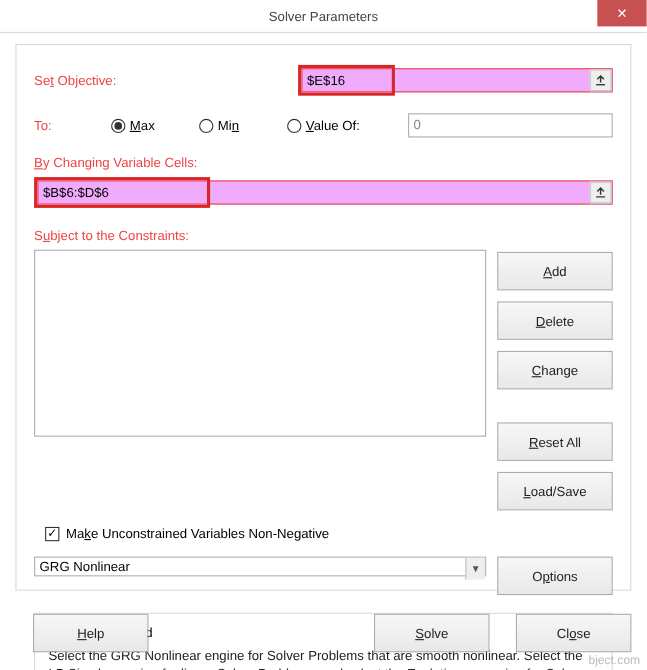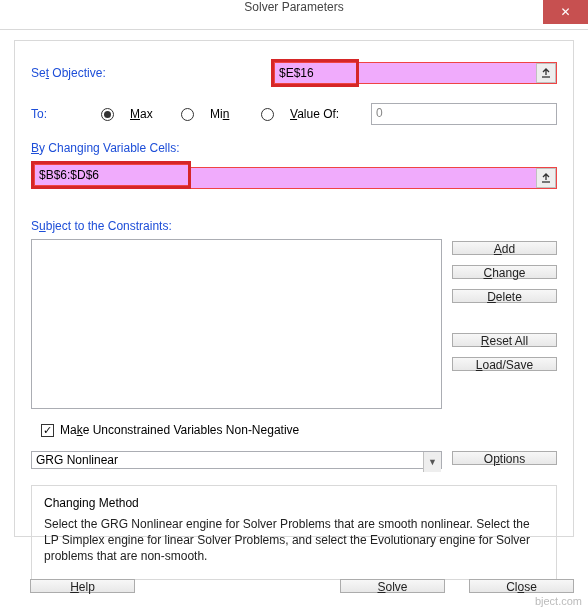--- a/index.html
+++ b/index.html
@@ -1,36 +1,36 @@
 <!DOCTYPE html>
 <html><head>
 <meta charset="utf-8">
 <style>
 * { box-sizing: border-box; font-family: "Segoe UI", Tahoma, sans-serif; font-size: 12px; }
 body { margin: 0; background: #fff; width: 588px; height: 609px; position: relative; }
-.titlebar { height: 30px; background: #fff; border-bottom: 1px solid #d9d9d9; display: flex; align-items: flex-start; justify-content: center; position: relative; }
+.titlebar { height: 30px; background: #fff; border-bottom: 1px solid #d9d9d9; display: flex; align-items: center; justify-content: center; position: relative; }
 .titlebar .title { color: #444; }
 .closebtn { position: absolute; right: 0; top: 0; width: 45px; height: 24px; background: #c75050; color: #fff; display: flex; align-items: center; justify-content: center; font-family: Arial; font-size: 12px; }
 .panel { position: absolute; left: 14px; right: 14px; top: 40px; bottom: 72px; border: 1px solid #d9d9d9; padding: 18px 16px 14px 16px; background: #fff; }
 .row { display: flex; align-items: center; margin-bottom: 16px; }
-.lbl { color: #1d4ed8; }
+.lbl { color: #ef4444; }
 .lbl u{ text-decoration: underline; }
 .refbox { position: relative; flex: 1; }
 .refinput { width: 100%; height: 22px; border: 1px solid #ef4444; padding: 2px 24px 2px 4px; background: #f0abfc; }
 .refbtn { position: absolute; right: 1px; top: 1px; width: 20px; height: 20px; border: 1px solid #c0c0c0; background: #eee; display: flex; align-items: center; justify-content: center; }
 .refbtn svg { width: 10px; height: 10px; }
 .highlight { border: 3px solid #d62627; padding: 0px; }
-.radio { display: flex; align-items: center; gap: 16px; }
+.radio { display: flex; align-items: center; gap: 4px; }
 .radio .dot{ width:13px;height:13px;border:1px solid #333;border-radius:50%;display:flex;align-items:center;justify-content:center;}
 .radio .dot.sel::after{content:"";width:7px;height:7px;background:#333;border-radius:50%;}
 .numbox{ flex:1; height:22px; border:1px solid #abadb3; background:#fff; color:#888; padding:2px 4px;}
 .constraint-area{ display:flex; gap:10px; }
 .list{ flex:1; height:170px; border:1px solid #abadb3; background:#fff;}
 .btncol{ width:105px; display:flex; flex-direction:column; gap:10px; padding-top:2px;}
-.winbtn{ height:14px; border:1px solid #acacac; background:linear-gradient(#f7f7f7,#e8e8e8); display:flex;align-items:flex-start;justify-content:center; color:#222;}
+.winbtn{ height:35px; border:1px solid #acacac; background:linear-gradient(#f7f7f7,#e8e8e8); display:flex;align-items:center;justify-content:center; color:#222;}
 .winbtn.wide{ width:105px;}
 .chkrow{ display:flex; align-items:center; gap:6px; margin:14px 0 14px 10px;}
 .chk{ width:13px;height:13px;border:1px solid #333;background:#fff;display:flex;align-items:center;justify-content:center;font-size:11px;line-height:1;}
 .selectwrap{ flex:1; position:relative;}
 .selectbox{ width:100%; height:18px; border:1px solid #abadb3; background:#fff; padding:2px 4px; display:flex; align-items:center;}
 .selectarrow{ position:absolute; right:1px; top:1px; width:18px; height:20px; border-left:1px solid #c0c0c0; background:#eee; display:flex;align-items:center;justify-content:center;color:#555;font-size:9px;}
 .infobox{ margin-top:14px; border:1px solid #d9d9d9; padding:10px 12px 14px 12px;}
 .infobox .hd{ margin-bottom:6px;}
 .infobox .bd{ color:#222; line-height:1.35;}
 .footer{ position:absolute; left:30px; right:14px; bottom:16px; display:flex; align-items:center;}
@@ -76,21 +76,21 @@
       <span>Mi<u>n</u></span>
     </div>
     <div class="radio" style="width:110px;">
       <span class="dot"></span>
       <span><u>V</u>alue Of:</span>
     </div>
     <div class="numbox">0</div>
   </div>
 
   <div class="lbl" style="margin-bottom:6px;"><u>B</u>y Changing Variable Cells:</div>
-  <div class="row" style="margin-bottom:30px;align-items:flex-end;">
+  <div class="row" style="margin-bottom:18px;">
     <div class="highlight" style="width:160px; margin-right:-3px; z-index:2;">
       <input class="refinput" style="border-right: none;" value="$B$6:$D$6">
     </div>
     <div class="refbox">
       <input class="refinput" style="">
       <div class="refbtn">
         <svg viewBox="0 0 10 10">
             <path d="M5 1 L5 7 M2 4 L5 1 L8 4" stroke="#333" fill="none" stroke-width="1.3"></path>
             <line x1="1" y1="9" x2="9" y2="9" stroke="#333" stroke-width="1.3"></line>
           </svg>
@@ -99,24 +99,24 @@
   </div>
 
   <div class="lbl" style="margin-bottom:6px;">S<u>u</u>bject to the Constraints:</div>
   <div class="constraint-area">
     <div class="list"></div>
     <div class="btncol">
       <div class="winbtn wide">
           <span><u>A</u>dd</span>
         </div>
       <div class="winbtn wide">
-          <span><u>C</u>hange</span>
+          <span><u>D</u>elete</span>
         </div>
       <div class="winbtn wide">
-          <span><u>D</u>elete</span>
+          <span><u>C</u>hange</span>
         </div>
       <div style="height:10px;"></div>
       <div class="winbtn wide">
           <span><u>R</u>eset All</span>
         </div>
       <div class="winbtn wide">
           <span><u>L</u>oad/Save</span>
         </div>
     </div>
   </div>

